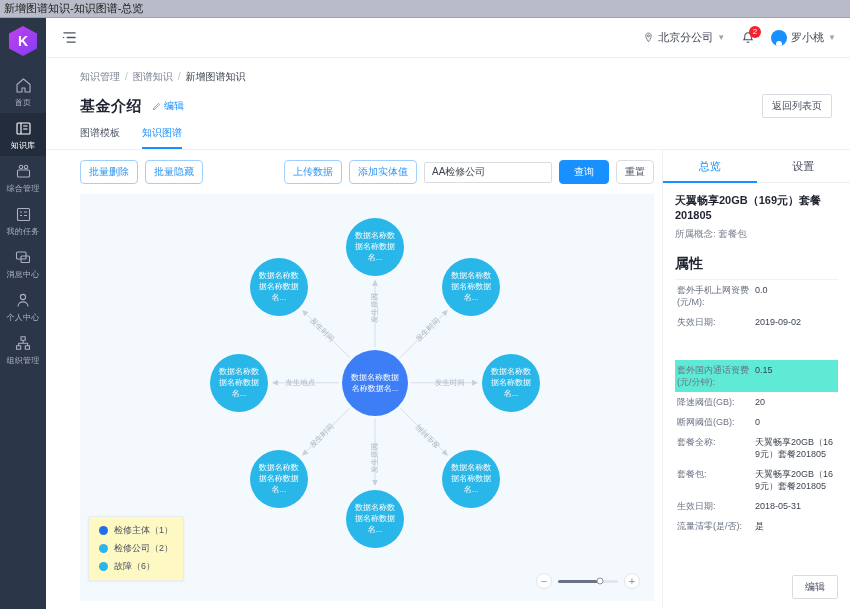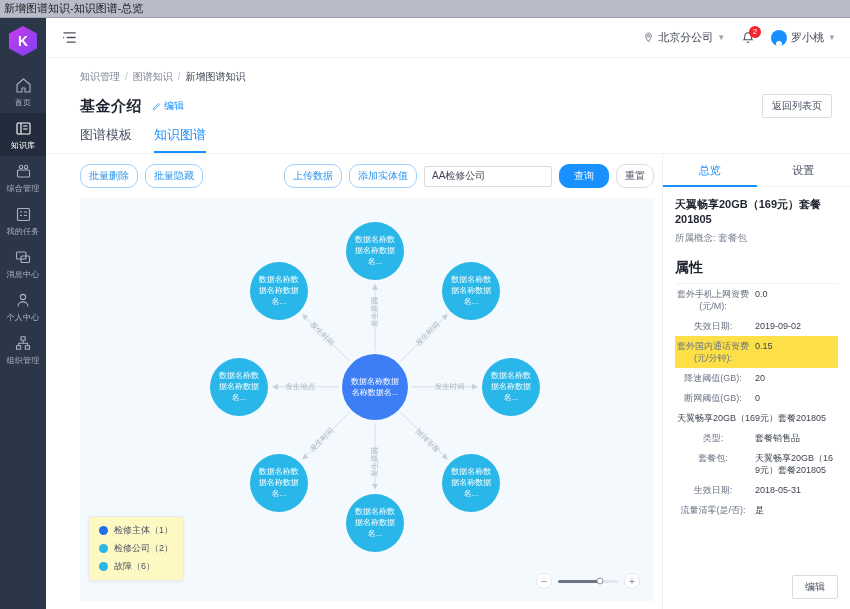--- a/index.html
+++ b/index.html
@@ -99,35 +99,35 @@
   }
   #editlink svg { width: 9px; height:9px; }
   #backbtn {
     margin-left: auto; font-size: 10px; color: #4a5162;
     border: 1px solid #d9dde3; background:#fff; border-radius: 2px;
     padding: 4px 9px; cursor: pointer;
   }
 
   #tabs { display: flex; gap: 22px; padding: 8px 0 0 34px; border-bottom: 1px solid #eef0f3;}
   .tab {
-    font-size: 13px; color: #4a5162; padding-bottom: 7px; cursor: pointer;
+    font-size: 10px; color: #4a5162; padding-bottom: 7px; cursor: pointer;
     border-bottom: 2px solid transparent;
   }
   .tab.active { color: #1890ff; border-bottom-color: #1890ff; }
 
   
   #body { flex: 1; display: flex; min-height: 0; }
 
   #leftpane { flex: 1; display: flex; flex-direction: column; min-width: 0; }
 
   #toolbar {
     display: flex; align-items: center; padding: 10px 8px 10px 34px; gap: 7px;
   }
   .btn {
-    font-size: 10px; border-radius: 10px; padding: 4px 8px; cursor: pointer;
+    font-size: 10px; border-radius: 4px; padding: 4px 8px; cursor: pointer;
     border: 1px solid #d9dde3; background: #fff; color: #4a5162; white-space: nowrap; text-align: right;
   }
   .btn.ghost-blue { border-color: #9fd0fb; color: #3096f0; }
   .btn.primary { background: #1890ff; border-color:#1890ff; color: #fff; padding: 4px 14px;}
   .toolbar-right { margin-left: auto; display: flex; align-items: center; gap: 7px; }
   #searchinput {
     width: 128px; font-size: 10px; padding: 4px 7px;
     border: 1px solid #d9dde3; border-radius: 2px; color: #3d4450;
     font-family: inherit; outline: none; background:#fff;
   }
@@ -190,22 +190,22 @@
     margin-bottom:-1px;
   }
   .ptab.active { color: #1890ff; border-bottom-color: #1890ff; }
 
   #pbody { flex:1; overflow: hidden; padding: 10px 12px 0 12px; }
   #entity-name { font-size: 11px; font-weight: bold; color: #1f2430; line-height: 15px; }
   #entity-concept { font-size: 9.5px; color: #7b8292; margin-top: 5px; }
   #attr-heading { font-size: 14px; font-weight: bold; color: #1f2430; margin: 14px 0 6px; }
   #attr-list { border-top: 1px solid #f0f2f5; }
   .attr-row { display: flex; padding: 4px 2px; font-size: 9px; line-height: 12px; }
-  .attr-row.hl { background: #fde047; }
-  .attr-k { width: 78px; flex-shrink: 0; text-align: center; color: #6b7385; padding-right: 6px; }
+  .attr-row.hl { background: #5eead4; margin-top: 28px; }
+  .attr-k { width: 78px; flex-shrink: 0; text-align: left; color: #6b7385; padding-right: 6px; }
   .attr-v { flex: 1; color: #3d4450; word-break: break-all; }
 
   #pfooter { padding: 8px 12px 10px; display: flex; justify-content: flex-end; }
   #panel-edit-btn {
     font-size: 10px; border: 1px solid #d9dde3; background: #fff;
     color: #4a5162; border-radius: 2px; padding: 4px 12px; cursor: pointer;
   }
 </style>
 </head>
 <body>
@@ -453,25 +453,22 @@
                 </div>
                 <div class="attr-row">
                   <div class="attr-k">降速阈值(GB):</div>
                   <div class="attr-v">20</div>
                 </div>
                 <div class="attr-row">
                   <div class="attr-k">断网阈值(GB):</div>
                   <div class="attr-v">0</div>
                 </div>
                 <div class="attr-row">
+                  <div class="attr-k">套餐全称:</div>
                   <div class="attr-v">天翼畅享20GB（169元）套餐201805</div>
-                </div>
-                <div class="attr-row">
-                  <div class="attr-k">类型:</div>
-                  <div class="attr-v">套餐销售品</div>
                 </div>
                 <div class="attr-row">
                   <div class="attr-k">套餐包:</div>
                   <div class="attr-v">天翼畅享20GB（169元）套餐201805</div>
                 </div>
                 <div class="attr-row">
                   <div class="attr-k">生效日期:</div>
                   <div class="attr-v">2018-05-31</div>
                 </div>
                 <div class="attr-row">

